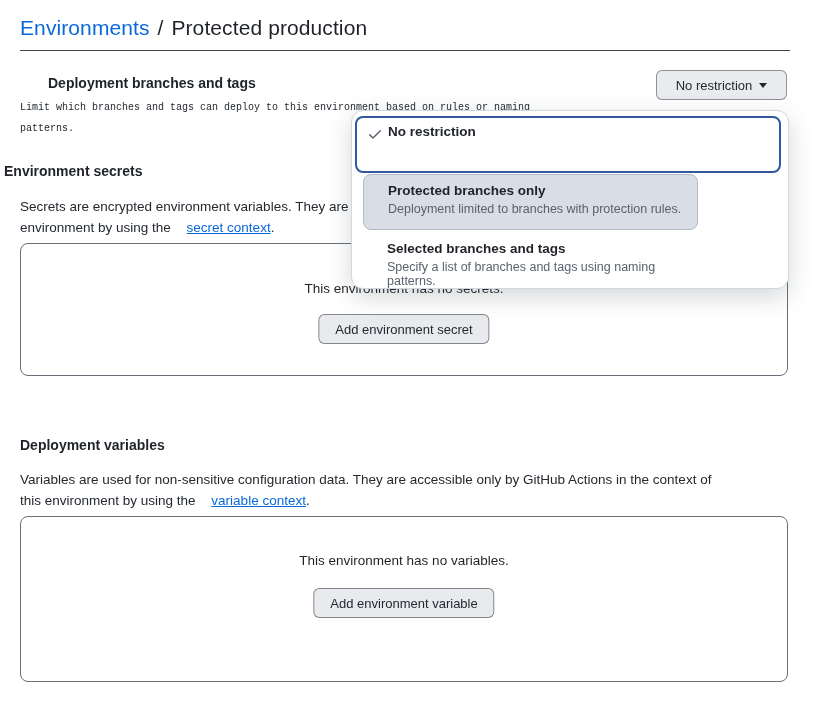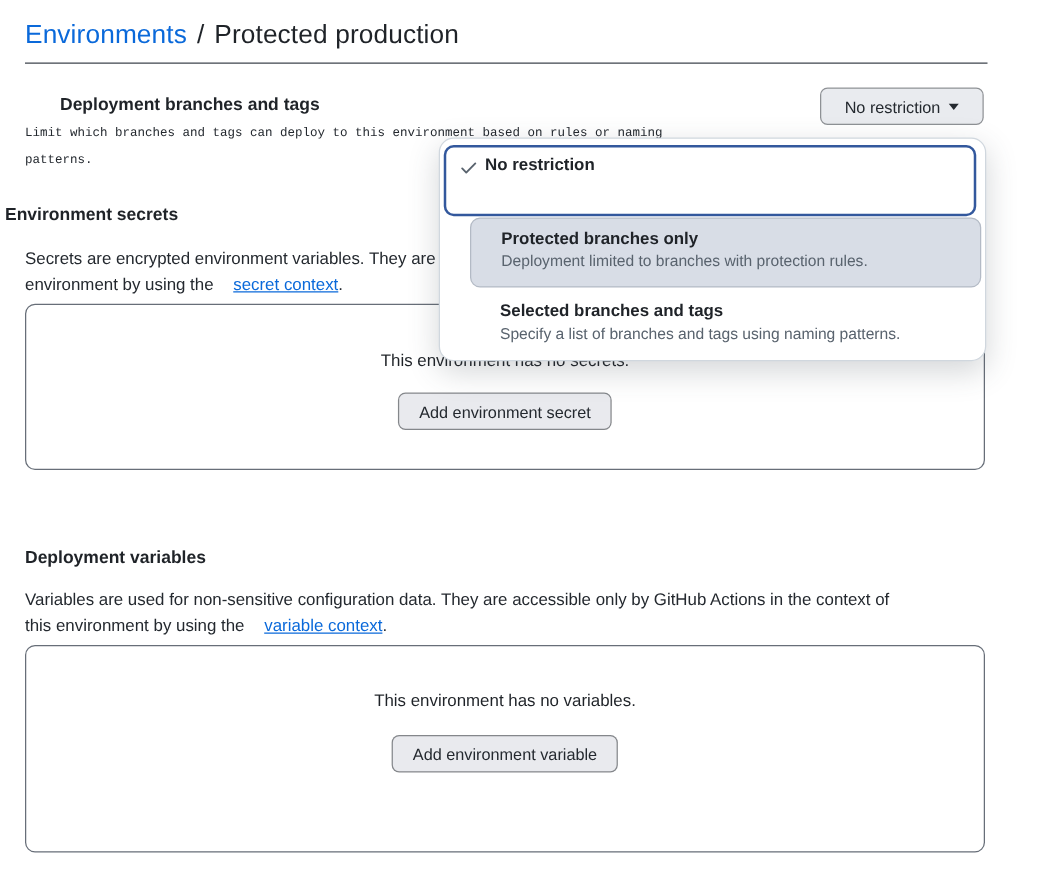--- a/index.html
+++ b/index.html
@@ -37,21 +37,21 @@
   .empty-msg { position:absolute; left:0; width:100%; text-align:center; font-size:13.5px; color:#1f2328; }
   .add-btn { position:absolute; left:50%; transform:translateX(-50%); height:30px; padding:0 16px;
     background:#e9eaee; border:1px solid rgba(31,35,40,.5); border-radius:6px;
     font-size:13px; font-weight:500; color:#24292f; font-family:"Liberation Sans", sans-serif;
     cursor:pointer; white-space:nowrap; }
 
   
   .dropdown { position:absolute; left:351px; top:110px; width:438px; height:179px; z-index:10;
     background:#fff; border:1px solid #d0d7de; border-radius:12px;
     box-shadow:0 8px 24px rgba(66,74,83,.22); }
-  .dd-item { position:absolute; left:24px; width:409px; height:56px; padding:8px 12px 0 24px; border-radius:8px; cursor:pointer; }
+  .dd-item { position:absolute; left:11px; width:335px; height:56px; padding:8px 12px 0 24px; border-radius:8px; cursor:pointer; }
   .dd-item .dd-title { font-size:13.5px; font-weight:700; color:#1f2328; margin-bottom:4px; }
   .dd-item .dd-desc { font-size:12.5px; color:#59636e; }
   .dd-item-1 { left:3px; top:5px; width:426px; height:57px; border:2px solid #33589d; background:#fff; padding:6px 12px 0 31px; }
   .dd-item-1 .check { position:absolute; left:10px; top:8px; }
   .dd-item-2 { top:63px; background:#d8dde6; border:1px solid #b3bac5; padding-top:8px; }
   .dd-item-3 { top:122px; padding-top:8px; }
 </style>
 </head>
 <body>
 

